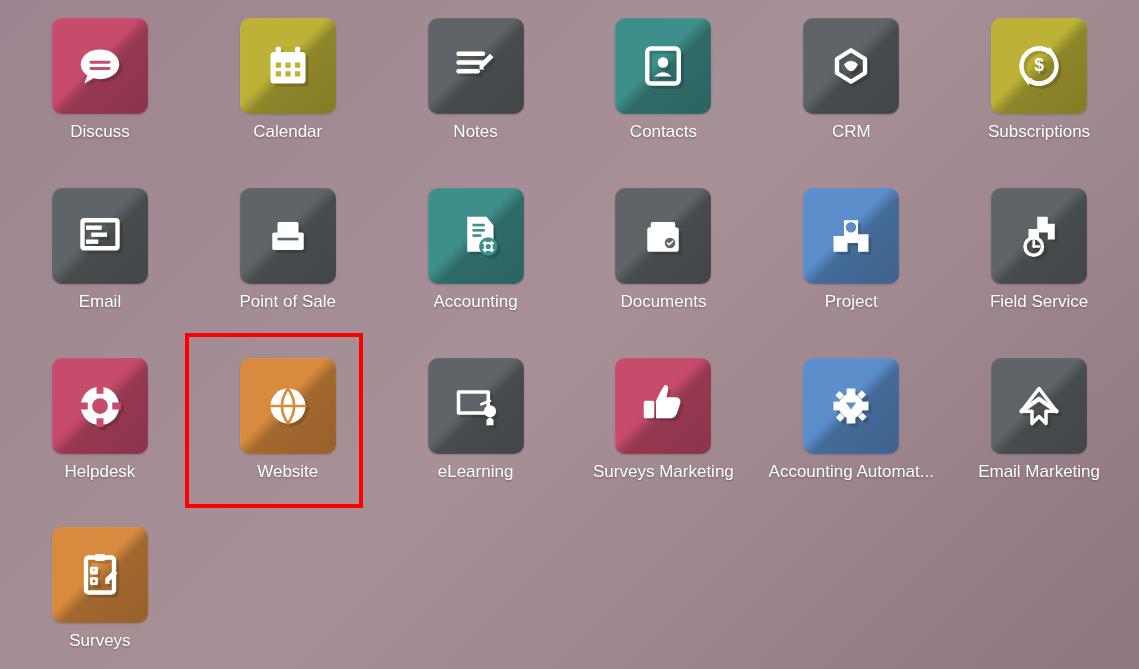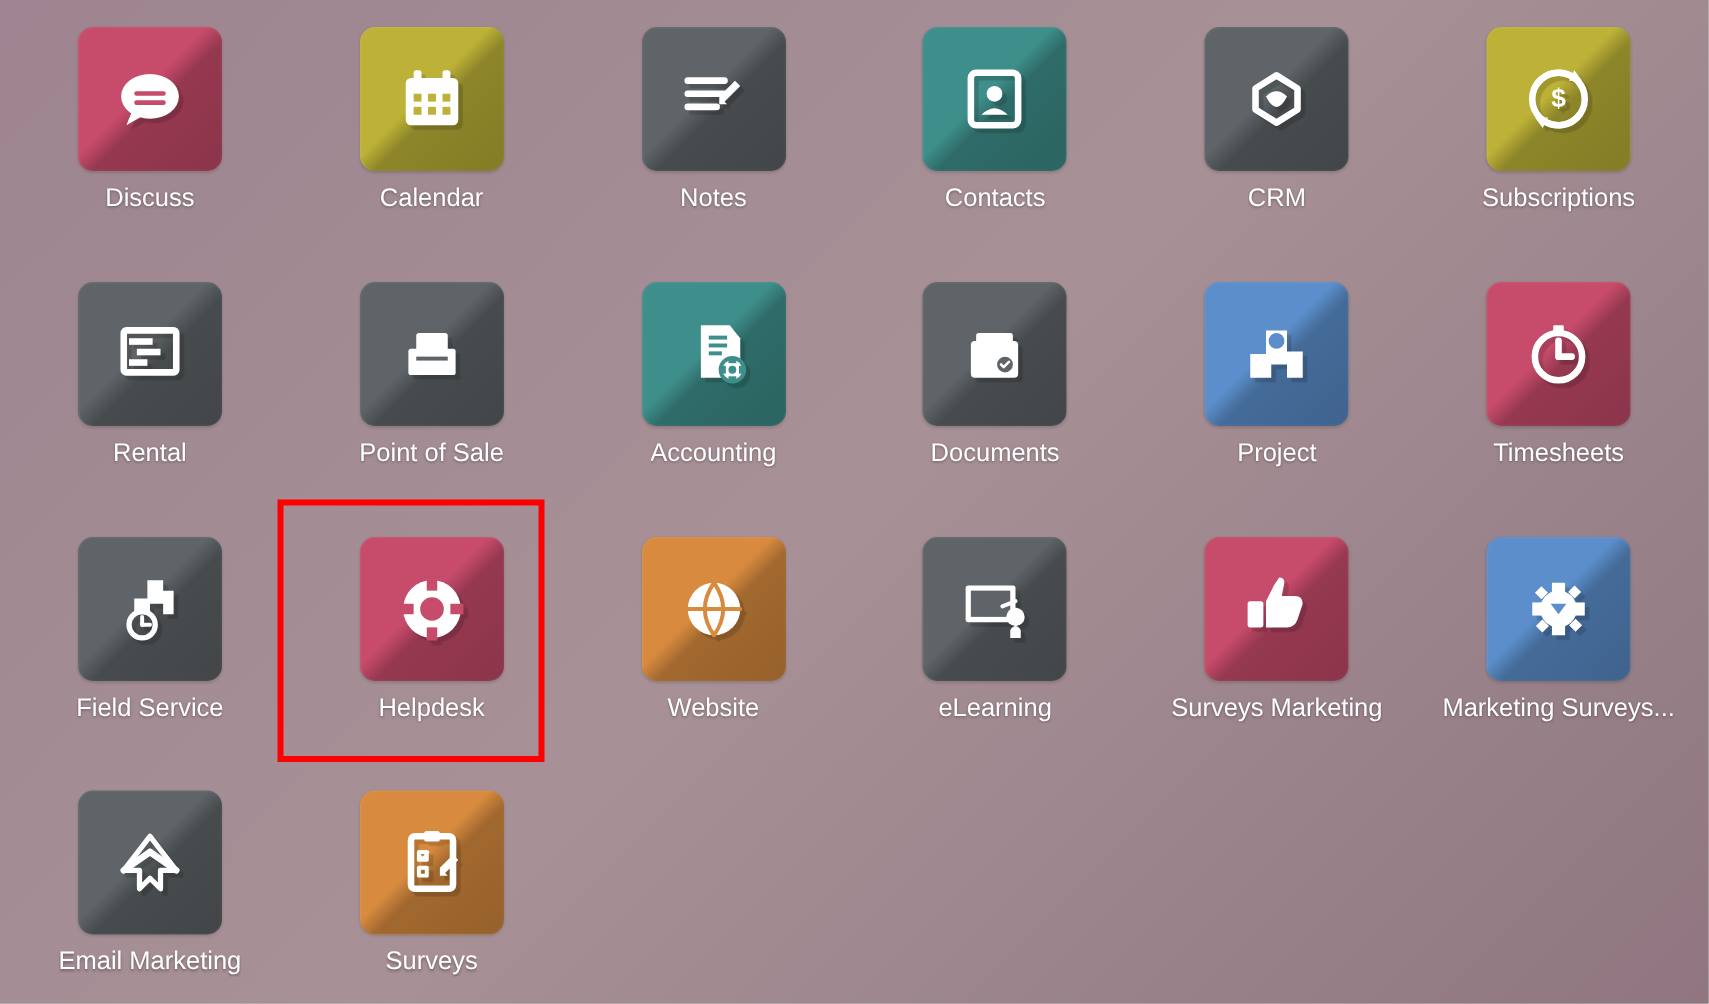--- a/index.html
+++ b/index.html
@@ -81,21 +81,21 @@
       </div>
       <div class="label">Subscriptions</div>
     </div>
     <div class="app">
       <div class="tile" style="background: rgb(94, 100, 104);">
         <div class="shade"></div>
         <svg viewBox="0 0 64 64">
           <use xlink:href="#i-rental"></use>
         </svg>
       </div>
-      <div class="label">Rental</div>
+      <div class="label">Email</div>
     </div>
     <div class="app">
       <div class="tile" style="background: rgb(94, 100, 104);">
         <div class="shade"></div>
         <svg viewBox="0 0 64 64">
           <use xlink:href="#i-pos"></use>
         </svg>
       </div>
       <div class="label">Point of Sale</div>
     </div>
@@ -120,81 +120,72 @@
     <div class="app">
       <div class="tile" style="background: rgb(91, 142, 203);">
         <div class="shade"></div>
         <svg viewBox="0 0 64 64">
           <use xlink:href="#i-project"></use>
         </svg>
       </div>
       <div class="label">Project</div>
     </div>
     <div class="app">
+      <div class="tile" style="background: rgb(94, 100, 104);">
+        <div class="shade"></div>
+        <svg viewBox="0 0 64 64">
+          <use xlink:href="#i-fieldservice"></use>
+        </svg>
+      </div>
+      <div class="label">Field Service</div>
+    </div>
+    <div class="app">
       <div class="tile" style="background: rgb(199, 75, 107);">
         <div class="shade"></div>
         <svg viewBox="0 0 64 64">
-          <use xlink:href="#i-timesheets"></use>
-        </svg>
-      </div>
-      <div class="label">Timesheets</div>
-    </div>
-    <div class="app">
-      <div class="tile" style="background: rgb(94, 100, 104);">
-        <div class="shade"></div>
-        <svg viewBox="0 0 64 64">
-          <use xlink:href="#i-fieldservice"></use>
-        </svg>
-      </div>
-      <div class="label">Field Service</div>
+          <use xlink:href="#i-helpdesk"></use>
+        </svg>
+      </div>
+      <div class="label">Helpdesk</div>
+    </div>
+    <div class="app">
+      <div class="tile" style="background: rgb(216, 139, 62);">
+        <div class="shade"></div>
+        <svg viewBox="0 0 64 64">
+          <use xlink:href="#i-website"></use>
+        </svg>
+      </div>
+      <div class="label">Website</div>
+    </div>
+    <div class="app">
+      <div class="tile" style="background: rgb(94, 100, 104);">
+        <div class="shade"></div>
+        <svg viewBox="0 0 64 64">
+          <use xlink:href="#i-elearning"></use>
+        </svg>
+      </div>
+      <div class="label">eLearning</div>
     </div>
     <div class="app">
       <div class="tile" style="background: rgb(199, 75, 107);">
         <div class="shade"></div>
         <svg viewBox="0 0 64 64">
-          <use xlink:href="#i-helpdesk"></use>
-        </svg>
-      </div>
-      <div class="label">Helpdesk</div>
-    </div>
-    <div class="app">
-      <div class="tile" style="background: rgb(216, 139, 62);">
-        <div class="shade"></div>
-        <svg viewBox="0 0 64 64">
-          <use xlink:href="#i-website"></use>
-        </svg>
-      </div>
-      <div class="label">Website</div>
-    </div>
-    <div class="app">
-      <div class="tile" style="background: rgb(94, 100, 104);">
-        <div class="shade"></div>
-        <svg viewBox="0 0 64 64">
-          <use xlink:href="#i-elearning"></use>
-        </svg>
-      </div>
-      <div class="label">eLearning</div>
-    </div>
-    <div class="app">
-      <div class="tile" style="background: rgb(199, 75, 107);">
-        <div class="shade"></div>
-        <svg viewBox="0 0 64 64">
           <use xlink:href="#i-socialmkt"></use>
         </svg>
       </div>
       <div class="label">Surveys Marketing</div>
     </div>
     <div class="app">
       <div class="tile" style="background: rgb(91, 142, 203);">
         <div class="shade"></div>
         <svg viewBox="0 0 64 64">
           <use xlink:href="#i-mktauto"></use>
         </svg>
       </div>
-      <div class="label">Marketing Surveys...</div>
+      <div class="label">Accounting Automat...</div>
     </div>
     <div class="app">
       <div class="tile" style="background: rgb(94, 100, 104);">
         <div class="shade"></div>
         <svg viewBox="0 0 64 64">
           <use xlink:href="#i-emailmkt"></use>
         </svg>
       </div>
       <div class="label">Email Marketing</div>
     </div>

